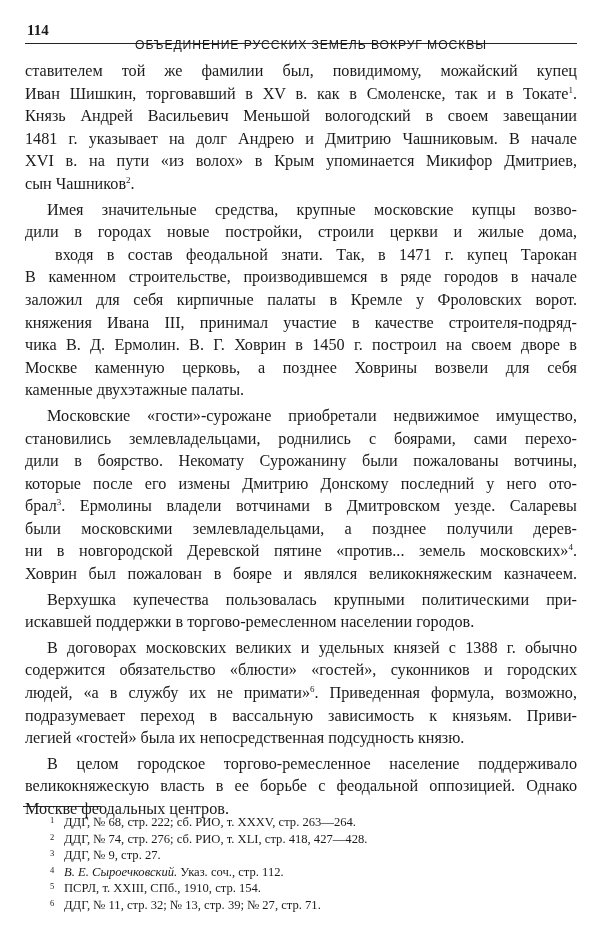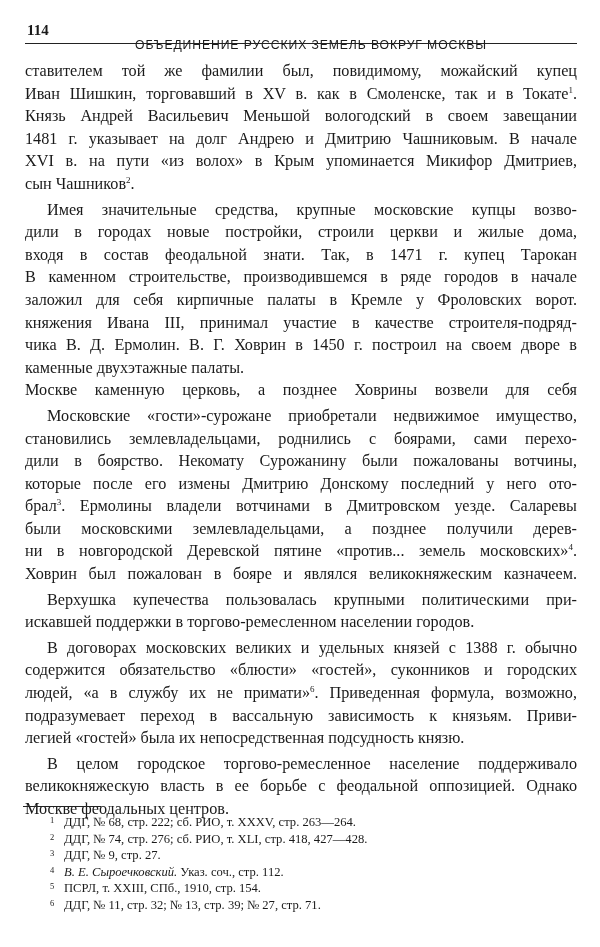--- a/index.html
+++ b/index.html
@@ -34,27 +34,27 @@
   <span class="line" style="display: block;"><span>ставителем той же фамилии был, повидимому, можайский купец</span></span>
   <span class="line" style="display: block;"><span>Иван Шишкин, торговавший в XV в. как в Смоленске, так и в Токате</span><sup>1</sup><span>.</span></span>
   <span class="line" style="display: block;"><span>Князь Андрей Васильевич Меньшой вологодский в своем завещании</span></span>
   <span class="line" style="display: block;"><span>1481 г. указывает на долг Андрею и Дмитрию Чашниковым. В начале</span></span>
   <span class="line" style="display: block;"><span>XVI в. на пути «из волох» в Крым упоминается Микифор Дмитриев,</span></span>
   <span class="line last" style="display: block;"><span>сын Чашников</span><sup>2</sup><span>.</span></span>
   <div class="gap"></div>
 
   <span class="line indent" style="display: block;"><span>Имея значительные средства, крупные московские купцы возво-</span></span>
   <span class="line" style="display: block;"><span>дили в городах новые постройки, строили церкви и жилые дома,</span></span>
-  <span class="line" style="display: block;"><span>входя в состав феодальной знати. Так, в 1471 г. купец Тарокан</span></span>
+  <span class="line" style="display: block; margin-left: 30px;"><span>входя в состав феодальной знати. Так, в 1471 г. купец Тарокан</span></span>
   <span class="line" style="display: block;"><span>В каменном строительстве, производившемся в ряде городов в начале</span></span>
   <span class="line" style="display: block;"><span>заложил для себя кирпичные палаты в Кремле у Фроловских ворот.</span></span>
   <span class="line" style="display: block;"><span>княжения Ивана III, принимал участие в качестве строителя-подряд-</span></span>
   <span class="line" style="display: block;"><span>чика В. Д. Ермолин. В. Г. Ховрин в 1450 г. построил на своем дворе в</span></span>
+  <span class="line" style="display: block;"><span>Москве каменную церковь, а позднее Ховрины возвели для себя</span></span>
   <span class="line last" style="display: block;"><span>каменные двухэтажные палаты.</span></span>
-  <span class="line" style="display: block;"><span>Москве каменную церковь, а позднее Ховрины возвели для себя</span></span>
   <div class="gap"></div>
 
   <span class="line indent" style="display: block;"><span>Московские «гости»-сурожане приобретали недвижимое имущество,</span></span>
   <span class="line" style="display: block;"><span>становились землевладельцами, роднились с боярами, сами перехо-</span></span>
   <span class="line" style="display: block;"><span>дили в боярство. Некомату Сурожанину были пожалованы вотчины,</span></span>
   <span class="line" style="display: block;"><span>которые после его измены Дмитрию Донскому последний у него ото-</span></span>
   <span class="line" style="display: block;"><span>брал</span><sup>3</sup><span>. Ермолины владели вотчинами в Дмитровском уезде. Саларевы</span></span>
   <span class="line" style="display: block;"><span>были московскими землевладельцами, а позднее получили дерев-</span></span>
   <span class="line" style="display: block;"><span>ни в новгородской Деревской пятине «против... земель московских»</span><sup>4</sup><span>.</span></span>
   <span class="line" style="display: block;"><span>Ховрин был пожалован в бояре и являлся великокняжеским казначеем.</span></span>

